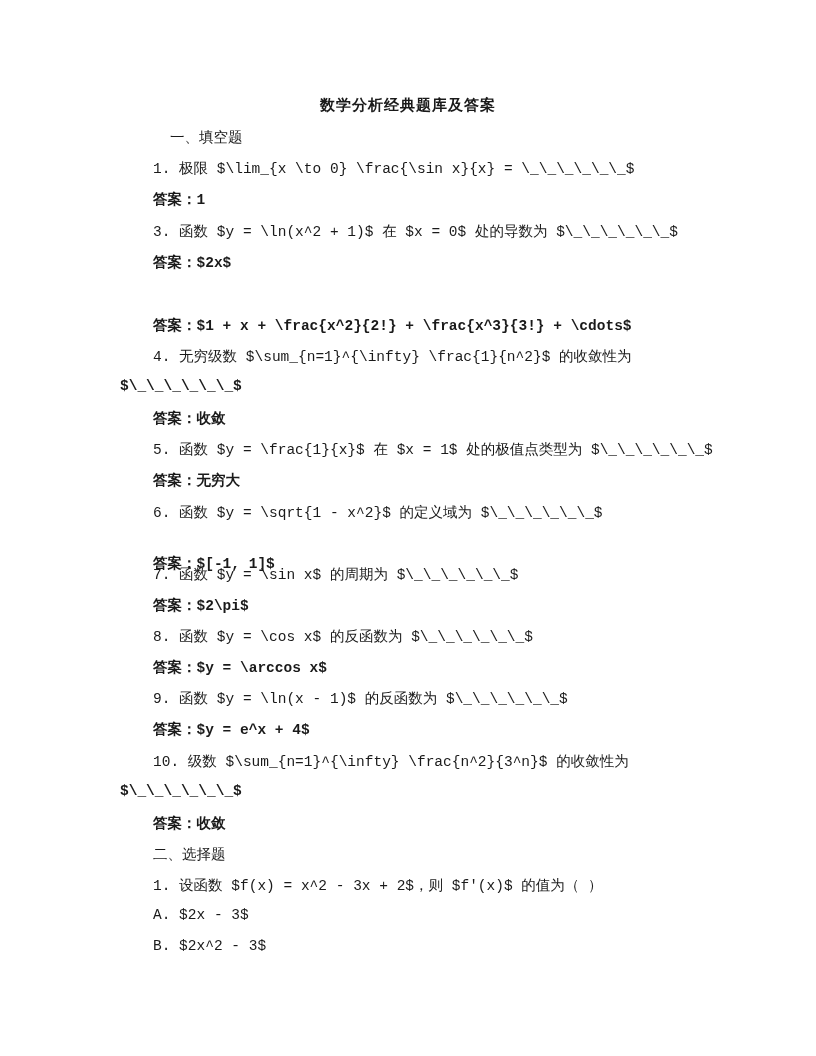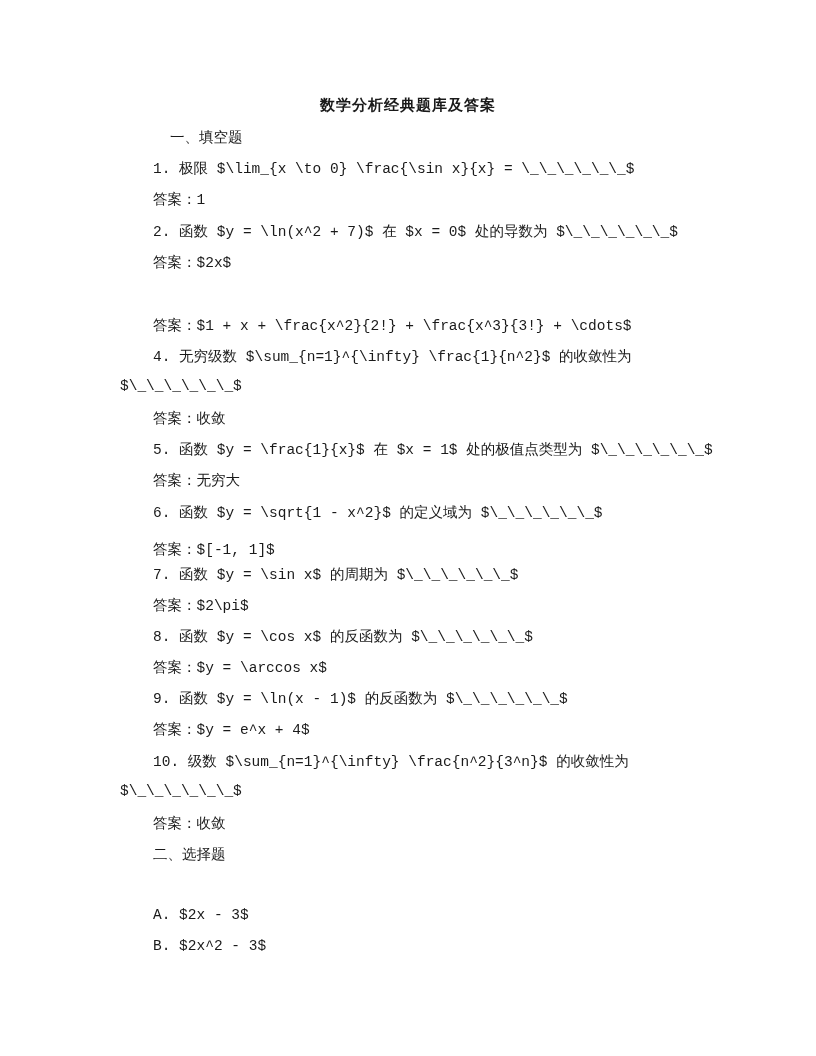--- a/index.html
+++ b/index.html
@@ -12,60 +12,61 @@
   .title {
     position: absolute; top: 96px; left: 0; width: 816px; text-align: center;
     font-size: 15px; font-weight: bold; letter-spacing: 1px;
   }
   .line {
     position: absolute; left: 153px; font-size: 14.5px; white-space: pre;
     font-family: "Liberation Mono", "DejaVu Sans Mono", monospace;
     letter-spacing: 0px;
   }
   .line.cjk { font-family: "DejaVu Serif", "Liberation Serif", serif; }
-  .wrap { left: 120px; }
+  .wrap { left: 120px; font-weight: bold; }
   .section { left: 170px; }
-  .answer { font-weight: normal; }
+  .answer { font-weight: bold; }
 </style>
 </head>
 <body>
 
 <div class="page">
   <div class="title">数学分析经典题库及答案</div>
 
   <div class="line cjk section" style="top:128px">一、填空题</div>
 
   <div class="line" style="top:159px">1. 极限 $\lim_{x \to 0} \frac{\sin x}{x} = \_\_\_\_\_\_$</div>
   <div class="line answer" style="top:190px">答案：1</div>
 
-  <div class="line" style="top:222px">2. 函数 $y = \ln(x^2 + 7)$ 在 $x = 0$ 处的导数为 $\_\_\_\_\_\_$</div>
+  <div class="line" style="top:222px">3. 函数 $y = \ln(x^2 + 1)$ 在 $x = 0$ 处的导数为 $\_\_\_\_\_\_$</div>
   <div class="line answer" style="top:253px">答案：$2x$</div>
 
   <div class="line answer" style="top:316px">答案：$1 + x + \frac{x^2}{2!} + \frac{x^3}{3!} + \cdots$</div>
 
   <div class="line" style="top:347px">4. 无穷级数 $\sum_{n=1}^{\infty} \frac{1}{n^2}$ 的收敛性为</div>
   <div class="line wrap" style="top:378px">$\_\_\_\_\_\_$</div>
   <div class="line answer" style="top:409px">答案：收敛</div>
 
   <div class="line" style="top:440px">5. 函数 $y = \frac{1}{x}$ 在 $x = 1$ 处的极值点类型为 $\_\_\_\_\_\_$</div>
   <div class="line answer" style="top:471px">答案：无穷大</div>
 
   <div class="line" style="top:503px">6. 函数 $y = \sqrt{1 - x^2}$ 的定义域为 $\_\_\_\_\_\_$</div>
-  <div class="line answer" style="top:540px">答案：$[-1, 1]$</div>
+  <div class="line answer" style="top:554px">答案：$[-1, 1]$</div>
 
   <div class="line" style="top:565px">7. 函数 $y = \sin x$ 的周期为 $\_\_\_\_\_\_$</div>
   <div class="line answer" style="top:596px">答案：$2\pi$</div>
 
   <div class="line" style="top:627px">8. 函数 $y = \cos x$ 的反函数为 $\_\_\_\_\_\_$</div>
   <div class="line answer" style="top:658px">答案：$y = \arccos x$</div>
 
   <div class="line" style="top:689px">9. 函数 $y = \ln(x - 1)$ 的反函数为 $\_\_\_\_\_\_$</div>
   <div class="line answer" style="top:720px">答案：$y = e^x + 4$</div>
 
   <div class="line" style="top:752px">10. 级数 $\sum_{n=1}^{\infty} \frac{n^2}{3^n}$ 的收敛性为</div>
   <div class="line wrap" style="top:783px">$\_\_\_\_\_\_$</div>
   <div class="line answer" style="top:814px">答案：收敛</div>
 
   <div class="line cjk section" style="top:845px; left:153px">二、选择题</div>
 
+  <div class="line" style="top:876px">1. 设函数 $f(x) = x^2 - 3x + 2$，则 $f'(x)$ 的值为（ ）</div>
   <div class="line" style="top:907px">A. $2x - 3$</div>
   <div class="line" style="top:938px">B. $2x^2 - 3$</div>
 </div>
 
 </body></html>

